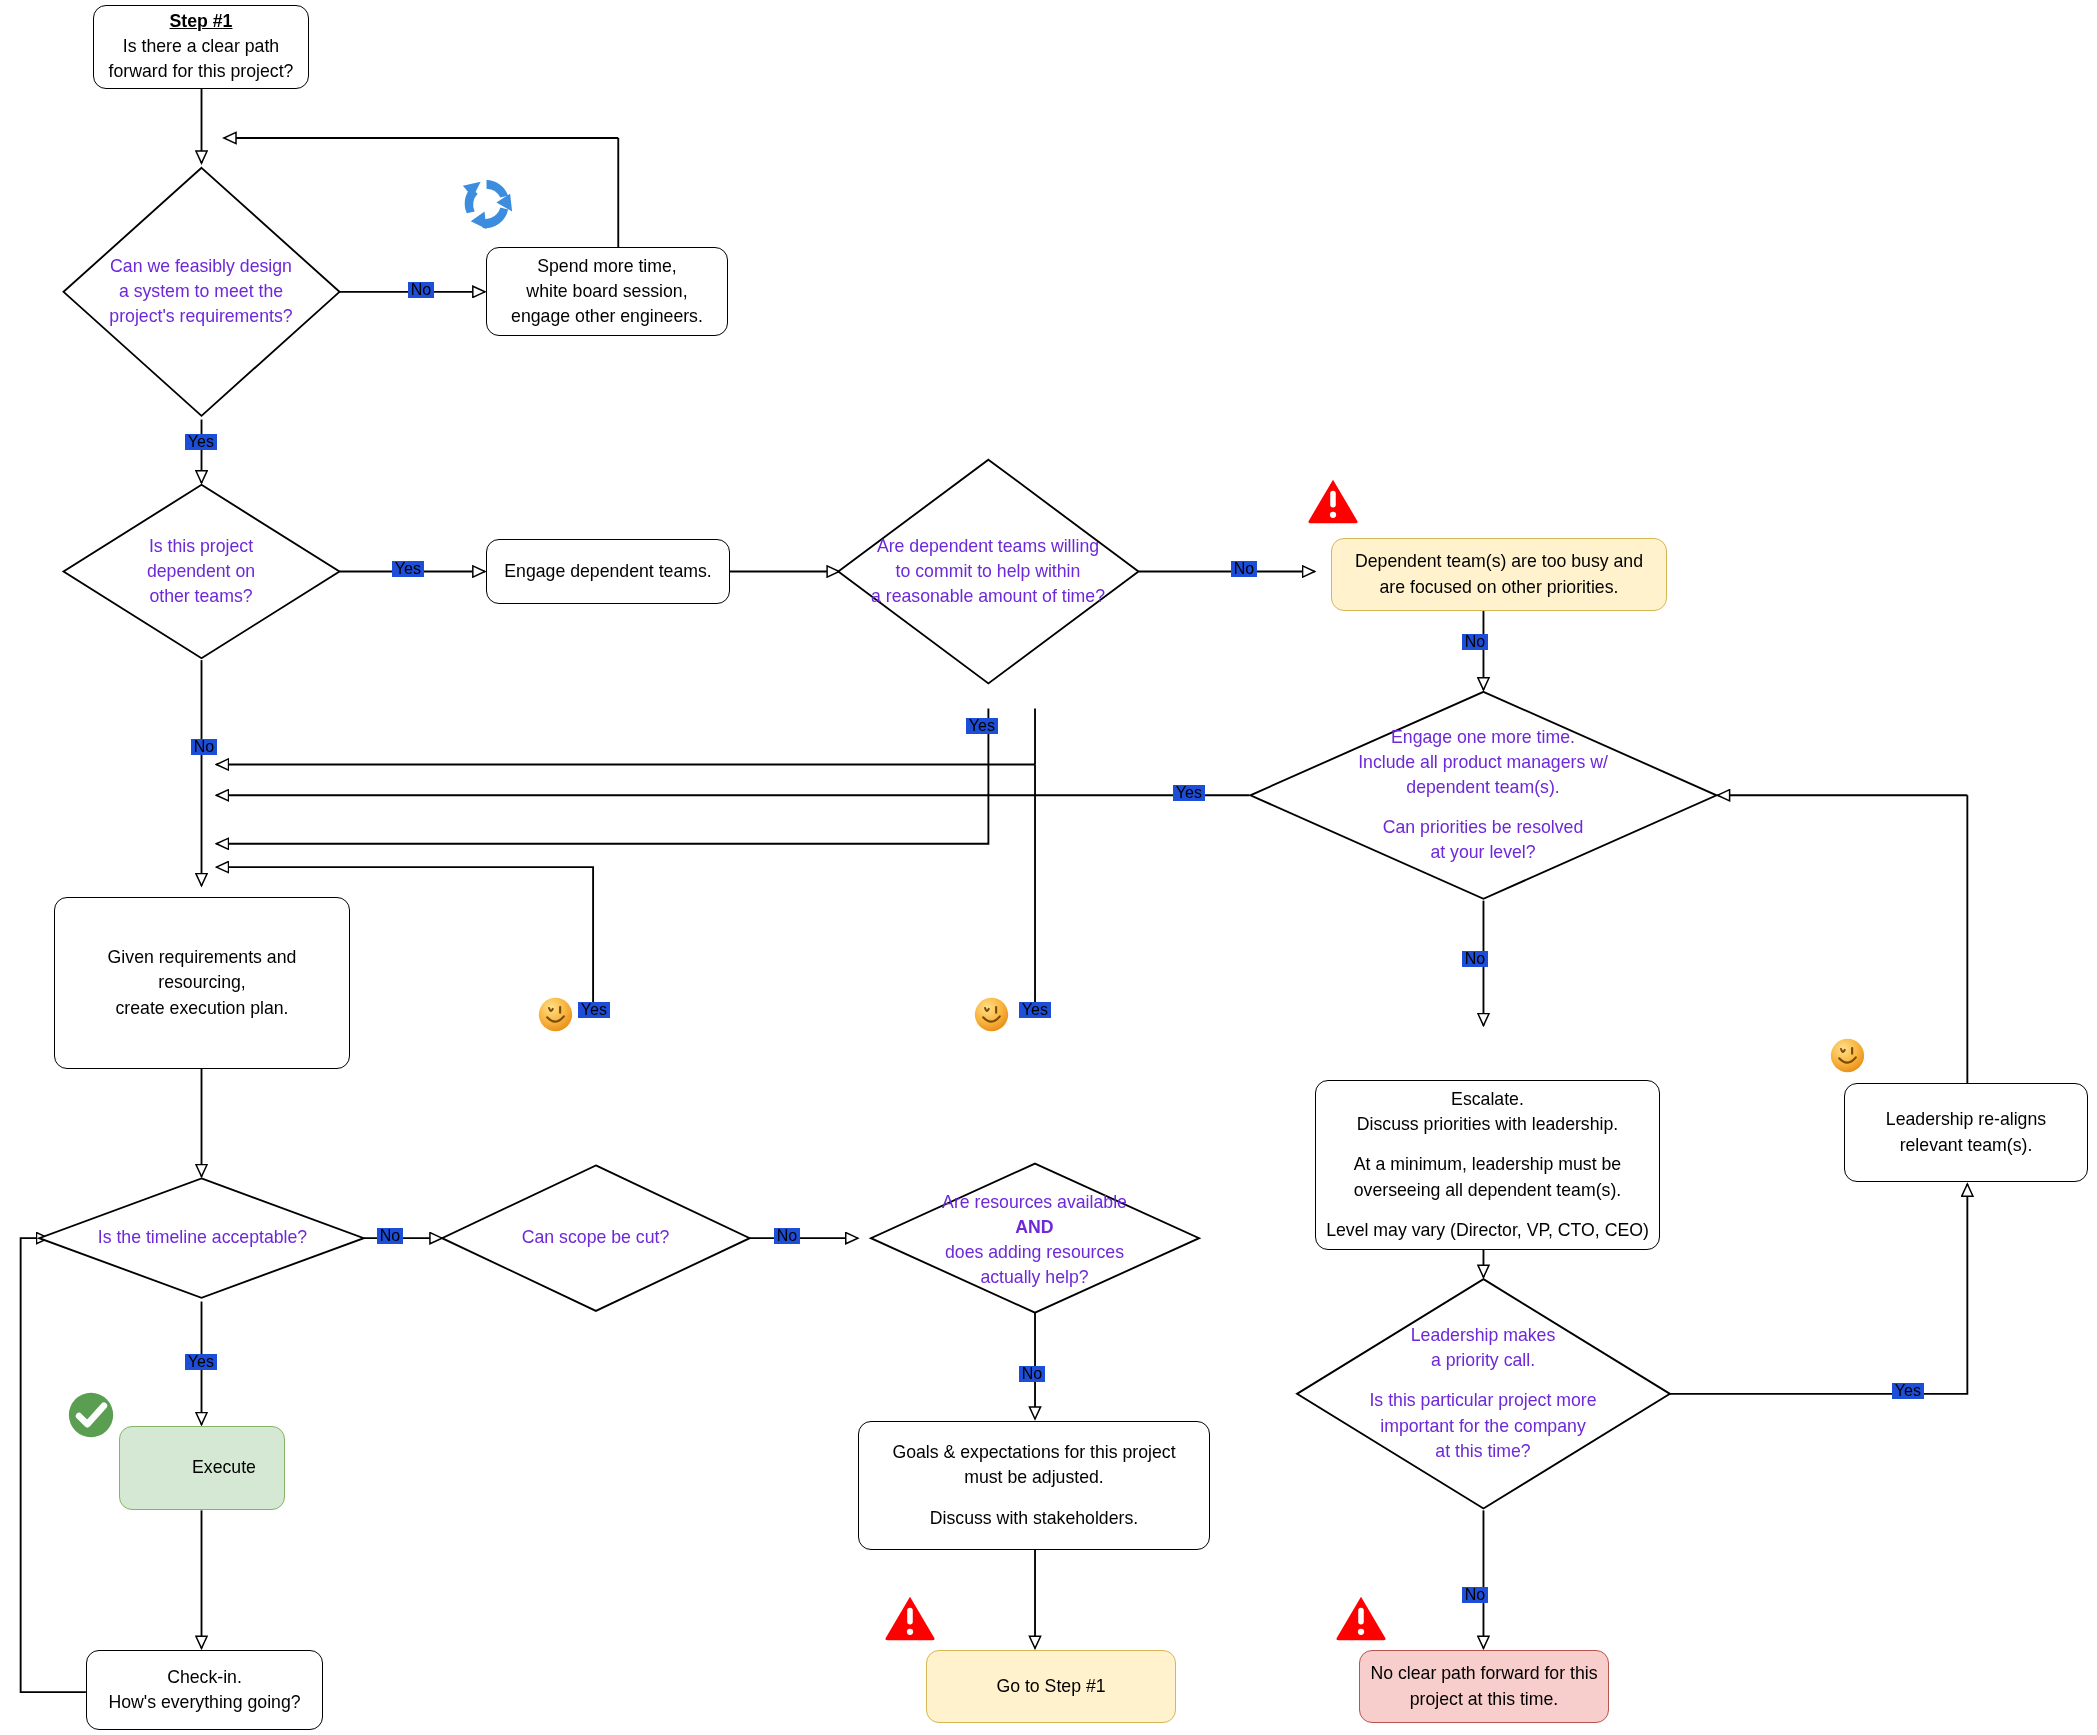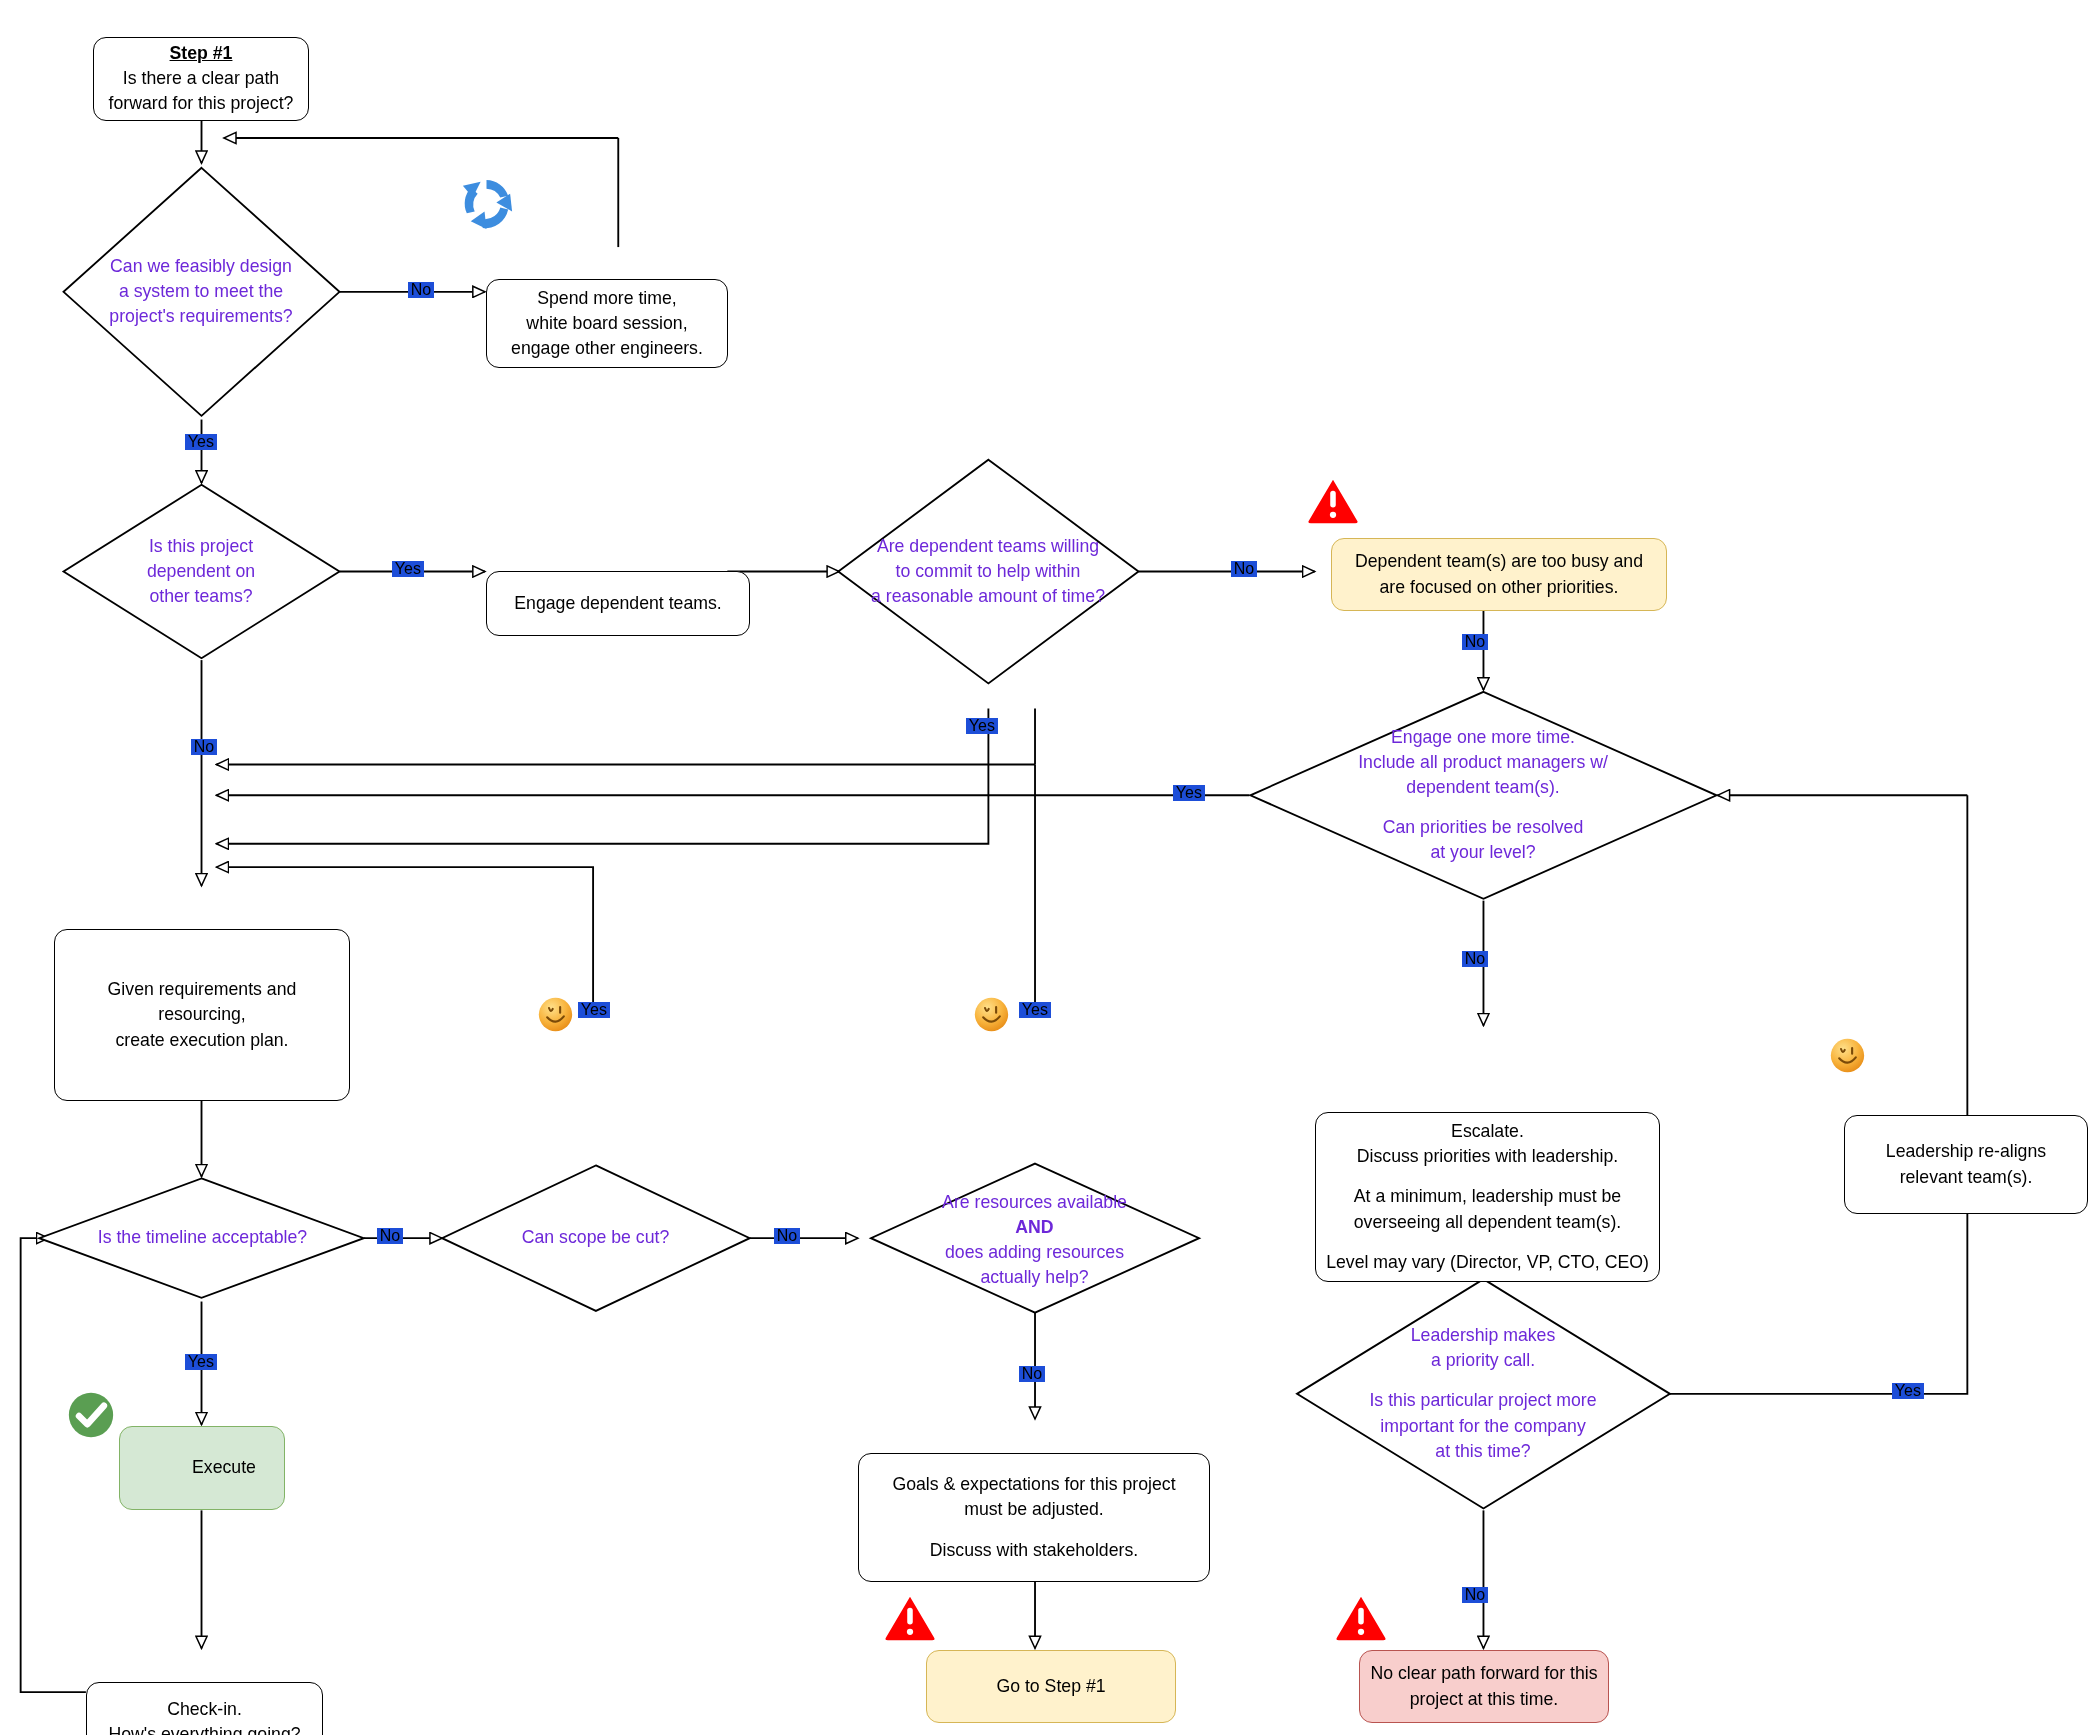--- a/index.html
+++ b/index.html
@@ -1,20 +1,20 @@
 <!DOCTYPE html>
 <html style="font-size:15px"><head>
 <meta charset="utf-8">
 <style>
   html,body{margin:0;padding:0;background:#ffffff;}
   body{font-family:"Liberation Sans", sans-serif;}
   #stage{position:relative;width:2098px;height:1736px;background:#ffffff;overflow:hidden;}
   svg#wires{position:absolute;left:0;top:0;width:2098px;height:1736px;}
   .node{position:absolute;box-sizing:border-box;display:flex;align-items:center;justify-content:center;text-align:center;}
-  .proc{border:1.9px solid #000;border-radius:13px;background:#fff;margin-top:32px;}
+  .proc{border:1.9px solid #000;border-radius:13px;background:#fff;}
   .proc .txt{font-size:17.7px;line-height:1.42;color:#000;padding:3.7px 9.3px;}
   .warnbox{border:1.9px solid #d6b656;border-radius:13px;background:#fff2cc;margin-left:16px;}
   .warnbox .txt{font-size:17.7px;line-height:1.42;color:#000;padding:3.7px 9.3px;}
   .okbox{border:1.9px solid #82b366;border-radius:13px;background:#d5e8d4;padding-left:44px;}
   .okbox .txt{font-size:17.7px;line-height:1.42;color:#000;padding:3.7px 9.3px;}
   .badbox{border:1.9px solid #b85450;border-radius:13px;background:#f8cecc;}
   .badbox .txt{font-size:17.7px;line-height:1.42;color:#000;padding:3.7px 9.3px;}
   .dlabel{position:absolute;display:flex;align-items:center;justify-content:center;text-align:center;pointer-events:none;}
   .dlabel .txt{font-size:17.7px;line-height:1.42;color:#6d28d9;}
   .elab{position:absolute;font-size:16px;color:#000;background:#1d4ed8;padding:0 2.8px;line-height:1;white-space:nowrap;}
@@ -181,21 +181,21 @@
   </div>
 
   <div class="node proc" style="left:486px;top:247px;width:242px;height:89px">
     <div class="txt">
       <span>Spend more time,</span><br>
       <span>white board session,</span><br>
       <span>engage other engineers.</span>
     </div>
   </div>
 
-  <div class="node proc" style="left:486px;top:539px;width:264px;height:65px">
+  <div class="node proc" style="left:486px;top:539px;width:244px;height:65px">
     <div class="txt"><span>Engage dependent teams.</span></div>
   </div>
 
   <div class="node warnbox" style="left:1315px;top:538px;width:336px;height:73px">
     <div class="txt">
       <span>Dependent team(s) are too busy and</span><br>
       <span>are focused on other priorities.</span>
     </div>
   </div>
 

